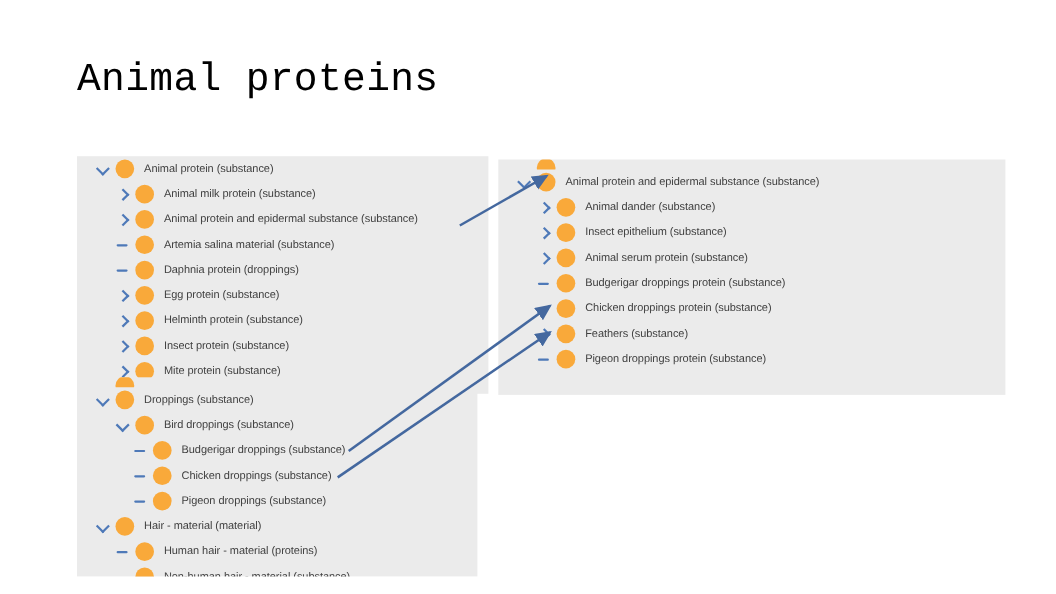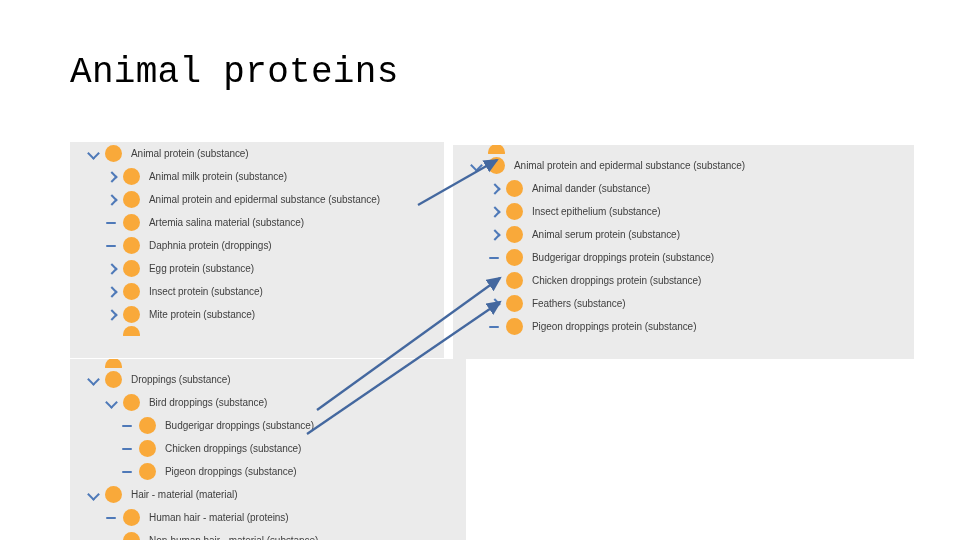--- a/index.html
+++ b/index.html
@@ -37,22 +37,22 @@
     box-sizing: border-box;
   }
   #panel-animal-protein {
     left: 70px;
     top: 142px;
     width: 374px;
     height: 216px;
   }
   #panel-droppings-hair {
     left: 70px;
-    top: 359px;
-    width: 396px;
+    top: 343px;
+    width: 364px;
     height: 181px;
   }
   #panel-epidermal {
     left: 453px;
     top: 145px;
     width: 461px;
     height: 214px;
   }
 
   .tree {
@@ -195,20 +195,25 @@
       <span class="label">Daphnia protein (droppings)</span>
     </div>
     <div class="row lvl1">
       <span class="twisty right"></span>
       <span class="bullet"></span>
       <span class="label">Egg protein (substance)</span>
     </div>
     <div class="row lvl1">
       <span class="twisty right"></span>
       <span class="bullet"></span>
+      <span class="label">Helminth protein (substance)</span>
+    </div>
+    <div class="row lvl1">
+      <span class="twisty right"></span>
+      <span class="bullet"></span>
       <span class="label">Insect protein (substance)</span>
     </div>
     <div class="row lvl1">
       <span class="twisty right"></span>
       <span class="bullet"></span>
       <span class="label">Mite protein (substance)</span>
     </div>
     <div class="row lvl1 ghost-bottom">
       <span class="twisty leaf"></span>
       <span class="bullet"></span>

